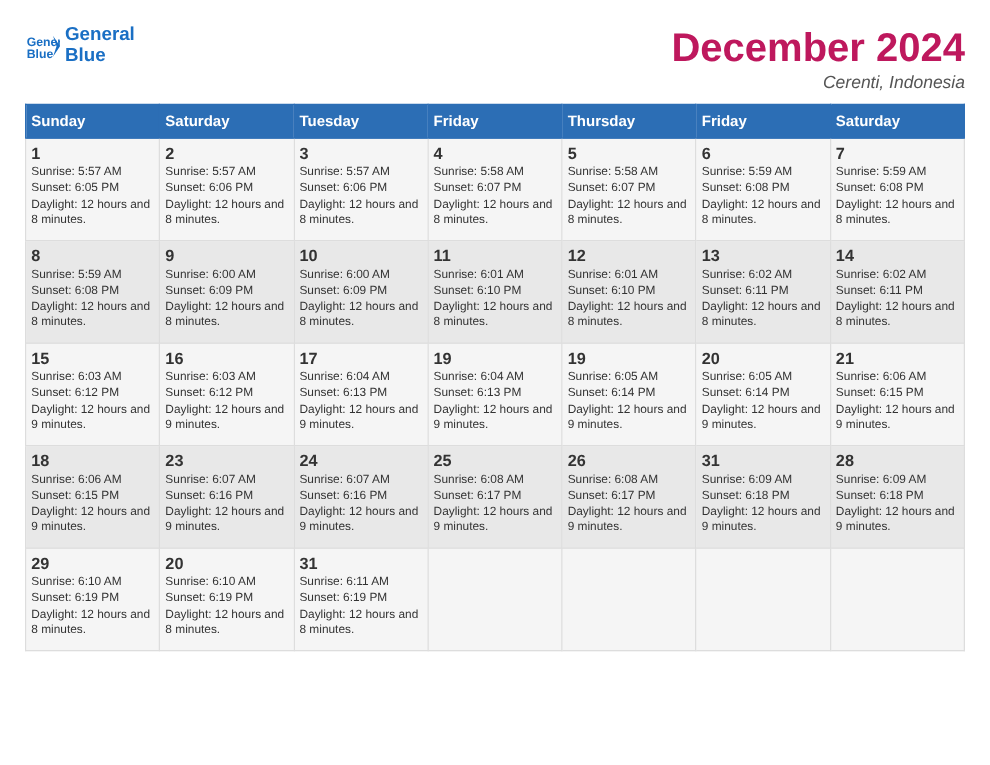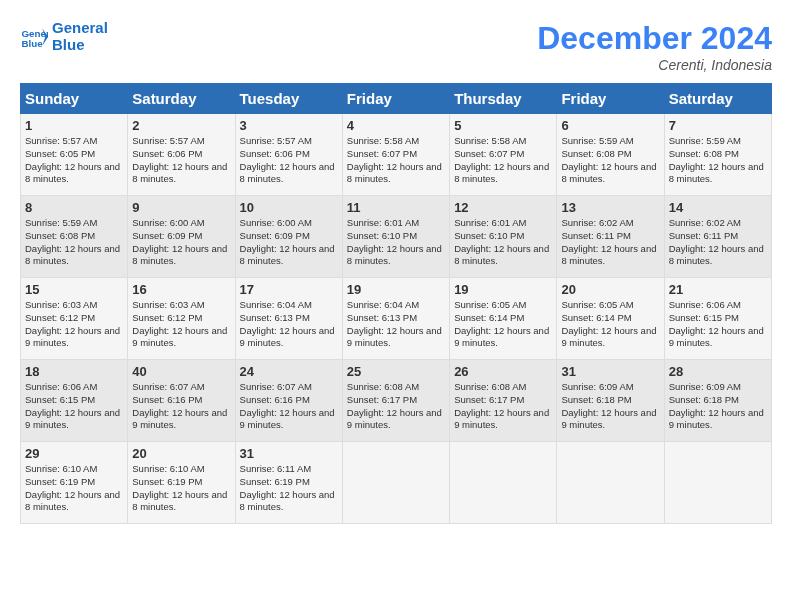--- a/index.html
+++ b/index.html
@@ -24,39 +24,39 @@
     .logo-icon {
       width: 28px;
       height: 28px;
     }
     .title-block {
       text-align: right;
     }
     .calendar-title {
       font-size: 32px;
       font-weight: bold;
-      color: #3b82f6;
+      color: #be185d;
     }
     .calendar-subtitle {
       font-size: 14px;
       color: #555;
       font-style: italic;
     }
     table {
       width: 100%;
       border-collapse: collapse;
       table-layout: fixed;
     }
     thead tr {
       background-color: #2c6eb5;
       color: #fff;
     }
     thead th {
       padding: 6px 4px;
-      font-size: 15px;
+      font-size: 12px;
       font-weight: bold;
       text-align: left;
       border: 1px solid #2c6eb5;
     }
     tbody tr {
       border-bottom: 1px solid #ccc;
     }
     tbody tr:nth-child(odd) {
       background-color: #f5f5f5;
     }
@@ -211,21 +211,21 @@
           <span class="day-num">21</span>
 <div class="day-info">Sunrise: 6:06 AM<br>Sunset: 6:15 PM<br>Daylight: 12 hours and 9 minutes.</div>
         </td>
       </tr>
       <tr>
         <td>
           <span class="day-num">18</span>
 <div class="day-info">Sunrise: 6:06 AM<br>Sunset: 6:15 PM<br>Daylight: 12 hours and 9 minutes.</div>
         </td>
         <td>
-          <span class="day-num">40</span>
+          <span class="day-num">23</span>
 <div class="day-info">Sunrise: 6:07 AM<br>Sunset: 6:16 PM<br>Daylight: 12 hours and 9 minutes.</div>
         </td>
         <td>
           <span class="day-num">24</span>
 <div class="day-info">Sunrise: 6:07 AM<br>Sunset: 6:16 PM<br>Daylight: 12 hours and 9 minutes.</div>
         </td>
         <td>
           <span class="day-num">25</span>
 <div class="day-info">Sunrise: 6:08 AM<br>Sunset: 6:17 PM<br>Daylight: 12 hours and 9 minutes.</div>
         </td>

